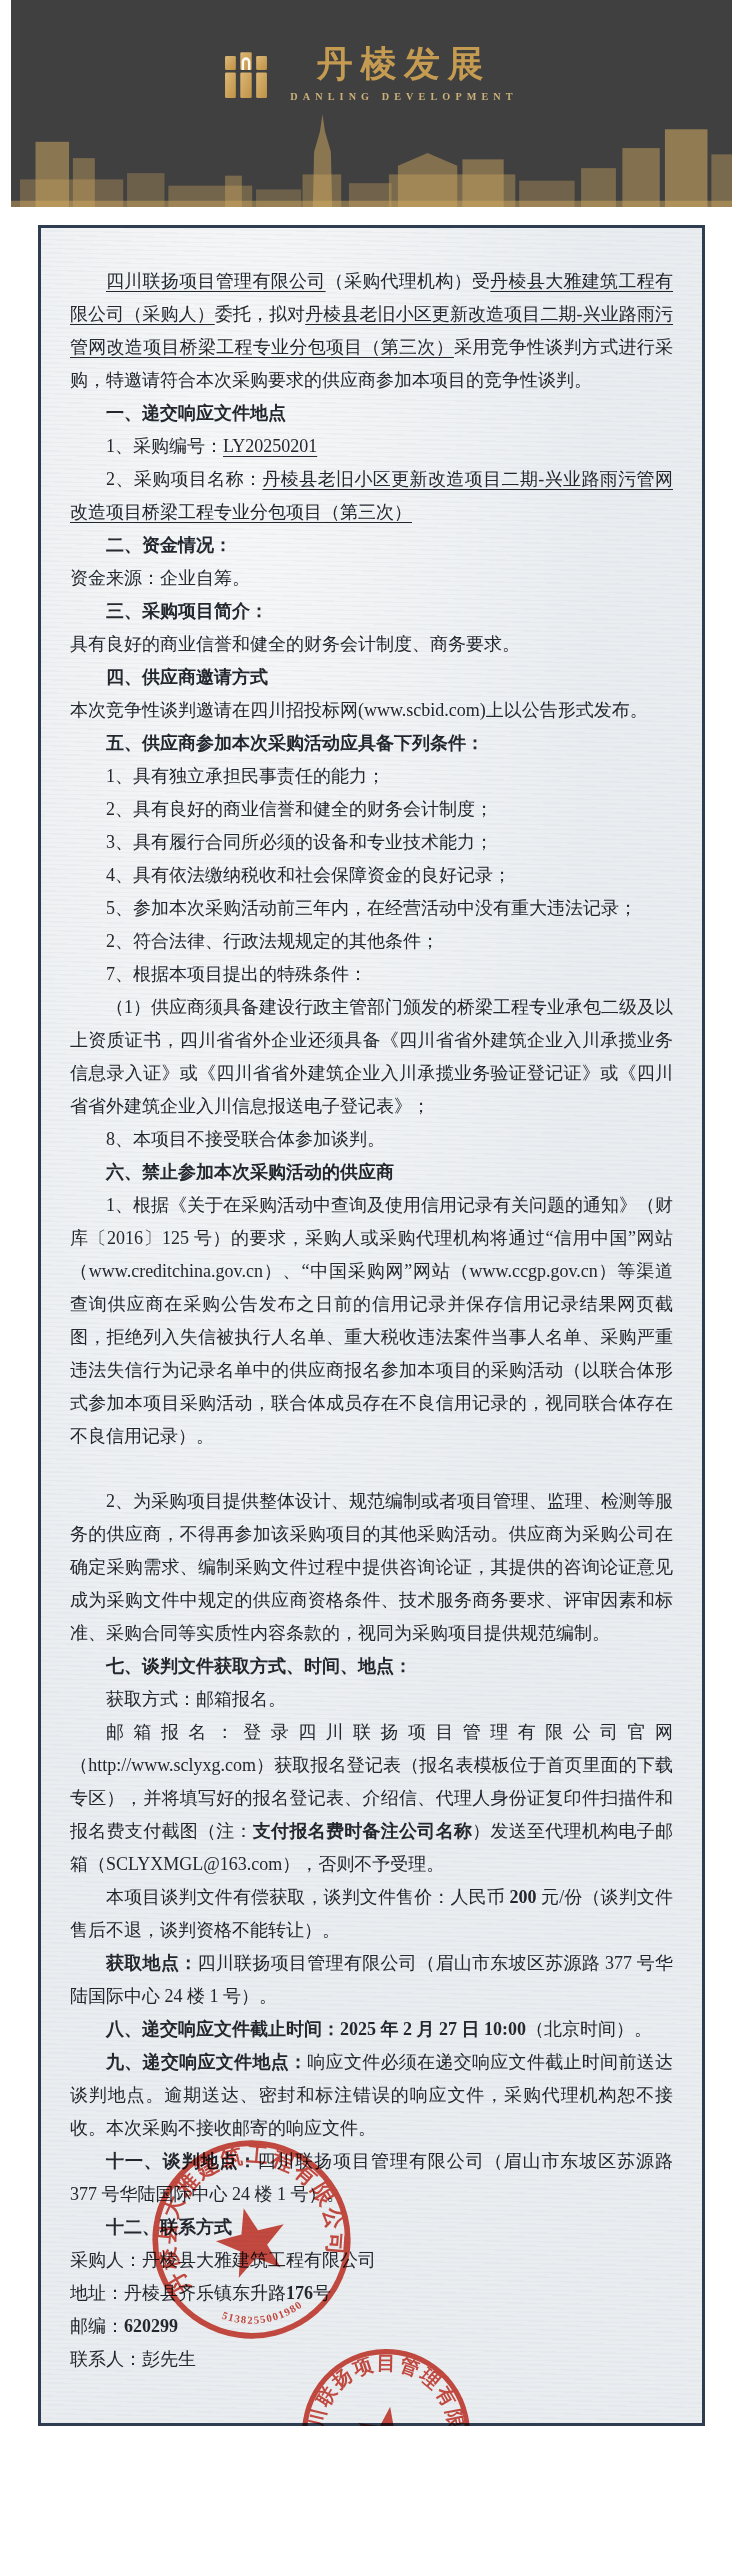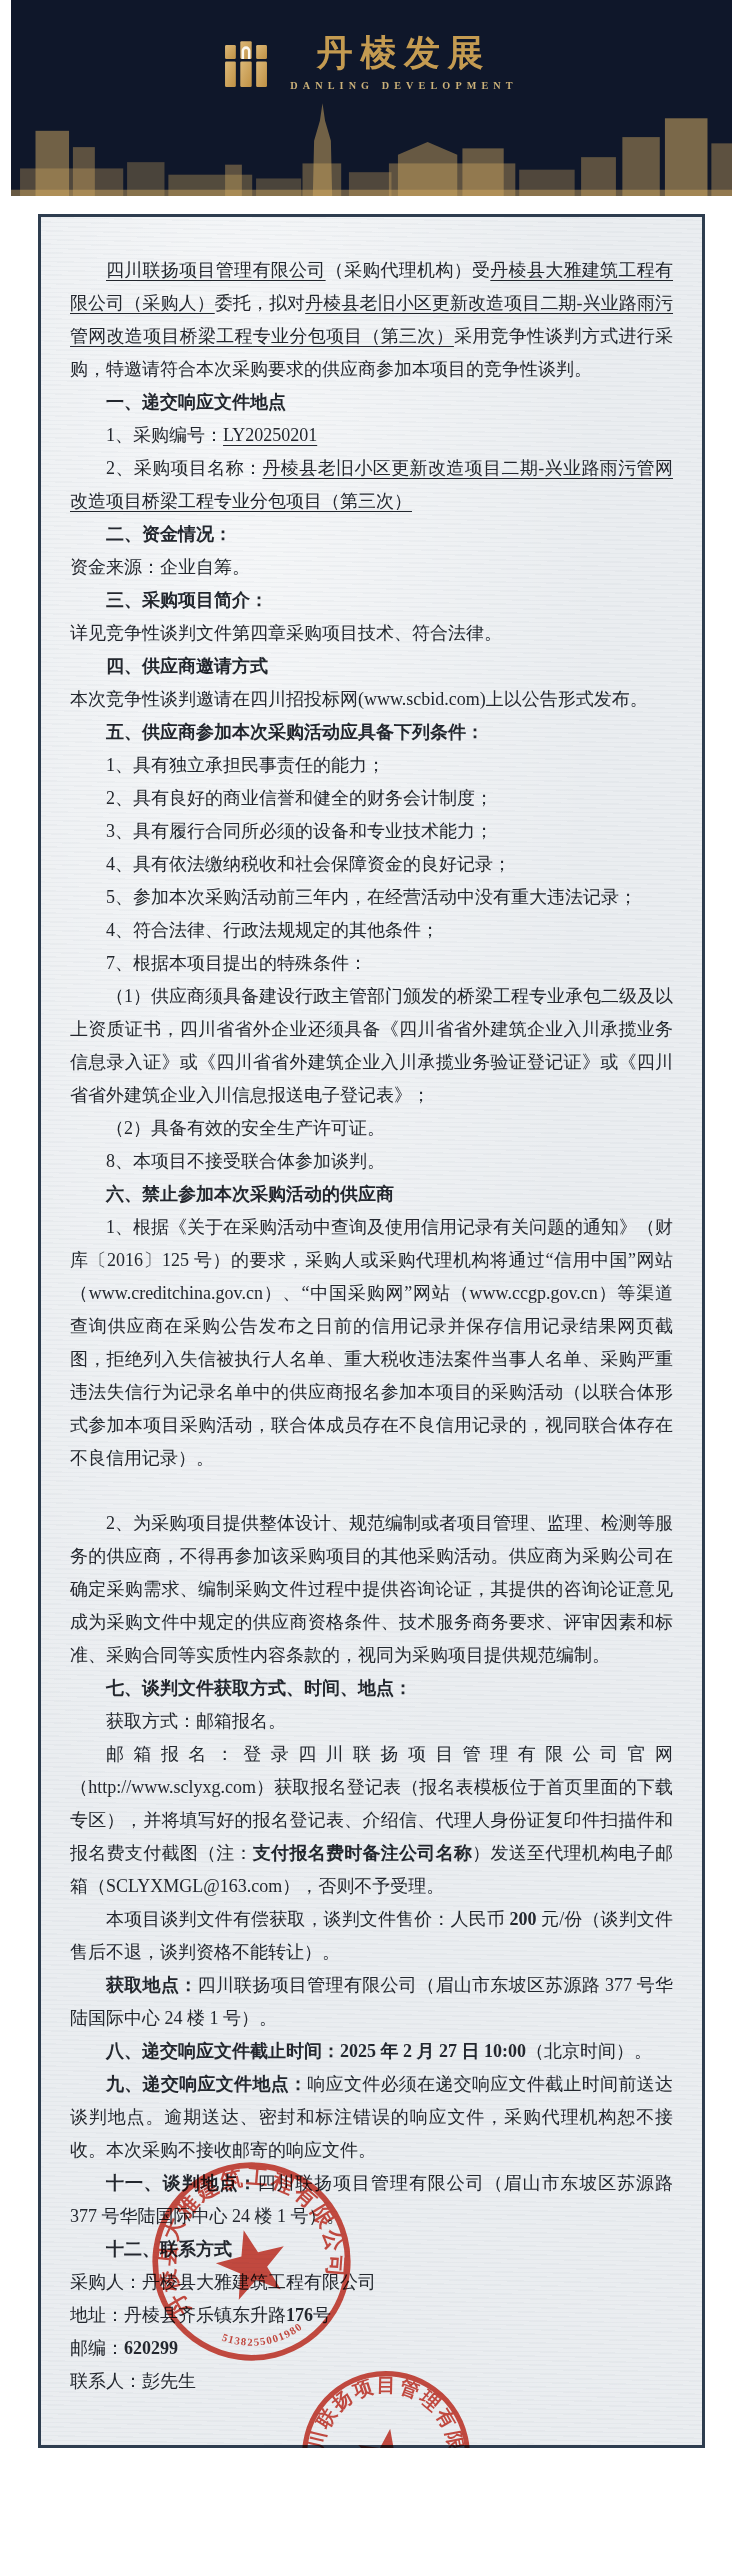--- a/index.html
+++ b/index.html
@@ -1,20 +1,20 @@
 <!DOCTYPE html>
 <html style="font-size:10.2px"><head>
 <meta charset="utf-8">
 <style>
   html,body{margin:0;padding:0;background:#ffffff;}
   body{width:743px;font-family:"Liberation Serif","DejaVu Serif",serif;color:#23272e;}
   .page{width:743px;overflow:hidden;background:#fff;}
 
   
-  .header{margin:0 11px;background:#0f172a;padding-top:35px;position:relative;}
+  .header{margin:0 11px;background:#404040;padding-top:46px;position:relative;}
   .logo-row{display:flex;justify-content:center;align-items:center;gap:23px;}
   .logo-icon svg{display:block;}
   .logo-text{text-align:center;}
   .logo-cn{font-size:36px;font-weight:bold;color:#c49b51;letter-spacing:7.6px;line-height:1;}
   .logo-en{font-size:10.2px;color:#cbb179;letter-spacing:5.1px;margin-top:9px;font-weight:bold;}
   .skyline{display:block;width:100%;height:94px;margin-top:11.4px;}
 
   
   .card{margin:18px 38px 0;border:3.2px solid #2e3d4f;box-sizing:border-box;
         background-color:#eaedf0;
@@ -99,33 +99,32 @@
   <div class="card doc">
 
     <div id="doc-body">
         <p class="indent"><span class="u">四川联扬项目管理有限公司</span><span>（采购代理机构）受</span><span class="u">丹棱县大雅建筑工程有限公司（采购人）</span><span>委托，拟对</span><span class="u">丹棱县老旧小区更新改造项目二期-兴业路雨污管网改造项目桥梁工程专业分包项目（第三次）</span><span>采用竞争性谈判方式进行采购，特邀请符合本次采购要求的供应商参加本项目的竞争性谈判。</span></p>
         <p class="indent"><span class="b">一、递交响应文件地点</span></p>
         <p class="indent"><span>1、采购编号：</span><span class="u">LY20250201</span></p>
         <p class="indent"><span>2、采购项目名称：</span><span class="u">丹棱县老旧小区更新改造项目二期-兴业路雨污管网改造项目桥梁工程专业分包项目（第三次）</span></p>
         <p class="indent"><span class="b">二、资金情况：</span></p>
         <p class="flush"><span>资金来源：企业自筹。</span></p>
         <p class="indent"><span class="b">三、采购项目简介：</span></p>
-        <p class="flush"><span>详见竞争性谈判文件第四章采购项目技术、符合法律。</span></p>
+        <p class="flush"><span>具有良好的商业信誉和健全的财务会计制度、商务要求。</span></p>
         <p class="indent"><span class="b">四、供应商邀请方式</span></p>
         <p class="flush"><span>本次竞争性谈判邀请在四川招投标网(www.scbid.com)上以公告形式发布。</span></p>
         <p class="indent"><span class="b">五、供应商参加本次采购活动应具备下列条件：</span></p>
         <p class="indent"><span>1、具有独立承担民事责任的能力；</span></p>
         <p class="indent"><span>2、具有良好的商业信誉和健全的财务会计制度；</span></p>
         <p class="indent"><span>3、具有履行合同所必须的设备和专业技术能力；</span></p>
         <p class="indent"><span>4、具有依法缴纳税收和社会保障资金的良好记录；</span></p>
         <p class="indent"><span>5、参加本次采购活动前三年内，在经营活动中没有重大违法记录；</span></p>
-        <p class="indent"><span>4、符合法律、行政法规规定的其他条件；</span></p>
+        <p class="indent"><span>2、符合法律、行政法规规定的其他条件；</span></p>
         <p class="indent"><span>7、根据本项目提出的特殊条件：</span></p>
         <p class="indent"><span>（1）供应商须具备建设行政主管部门颁发的桥梁工程专业承包二级及以上资质证书，四川省省外企业还须具备《四川省省外建筑企业入川承揽业务信息录入证》或《四川省省外建筑企业入川承揽业务验证登记证》或《四川省省外建筑企业入川信息报送电子登记表》；</span></p>
-        <p class="indent"><span>（2）具备有效的安全生产许可证。</span></p>
         <p class="indent"><span>8、本项目不接受联合体参加谈判。</span></p>
         <p class="indent"><span class="b">六、禁止参加本次采购活动的供应商</span></p>
         <p class="indent"><span>1、根据《关于在采购活动中查询及使用信用记录有关问题的通知》（财库〔2016〕125 号）的要求，采购人或采购代理机构将通过“信用中国”网站（www.creditchina.gov.cn）、“中国采购网”网站（www.ccgp.gov.cn）等渠道查询供应商在采购公告发布之日前的信用记录并保存信用记录结果网页截图，拒绝列入失信被执行人名单、重大税收违法案件当事人名单、采购严重违法失信行为记录名单中的供应商报名参加本项目的采购活动（以联合体形式参加本项目采购活动，联合体成员存在不良信用记录的，视同联合体存在不良信用记录）。</span></p>
         <p class="indent gap"><span>2、为采购项目提供整体设计、规范编制或者项目管理、监理、检测等服务的供应商，不得再参加该采购项目的其他采购活动。供应商为采购公司在确定采购需求、编制采购文件过程中提供咨询论证，其提供的咨询论证意见成为采购文件中规定的供应商资格条件、技术服务商务要求、评审因素和标准、采购合同等实质性内容条款的，视同为采购项目提供规范编制。</span></p>
         <p class="indent"><span class="b">七、谈判文件获取方式、时间、地点：</span></p>
         <p class="indent"><span>获取方式：邮箱报名。</span></p>
         <p class="indent"><span>邮箱报名：登录四川联扬项目管理有限公司官网（http://www.sclyxg.com）获取报名登记表（报名表模板位于首页里面的下载专区），并将填写好的报名登记表、介绍信、代理人身份证复印件扫描件和报名费支付截图（注：</span><span class="b">支付报名费时备注公司名称</span><span>）发送至代理机构电子邮箱（SCLYXMGL@163.com），否则不予受理。</span></p>
         <p class="indent"><span>本项目谈判文件有偿获取，谈判文件售价：人民币 </span><span class="b">200</span><span> 元/份（谈判文件售后不退，谈判资格不能转让）。</span></p>
         <p class="indent"><span class="b">获取地点：</span><span>四川联扬项目管理有限公司（眉山市东坡区苏源路 377 号华陆国际中心 24 楼 1 号）。</span></p>
         <p class="indent"><span class="b">八、递交响应文件截止时间：2025 年 2 月 27 日 10:00</span><span>（北京时间）。</span></p>

